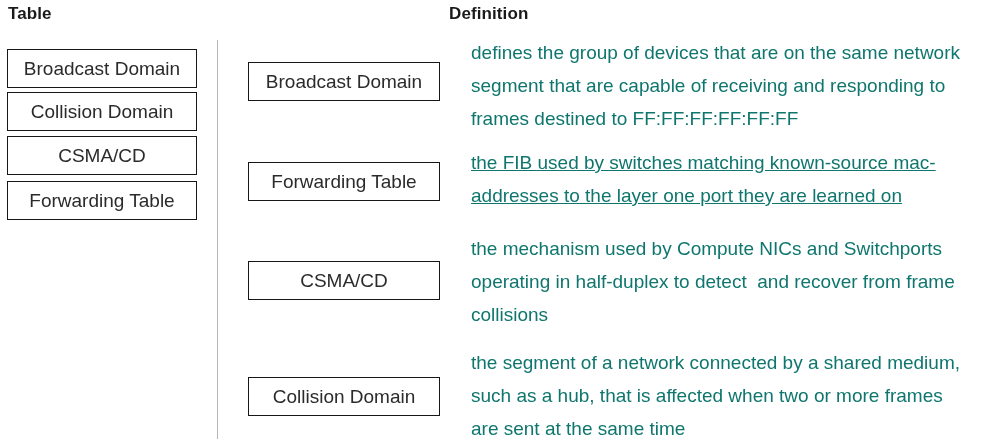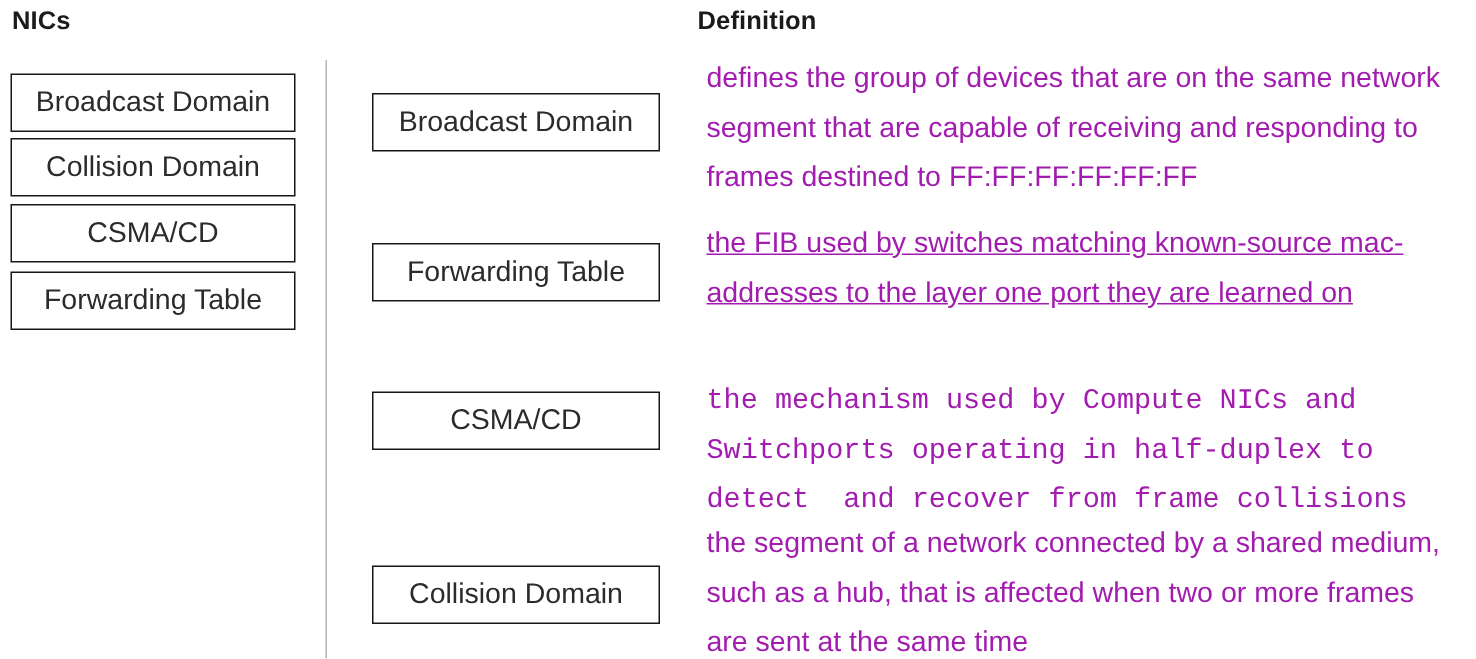--- a/index.html
+++ b/index.html
@@ -20,21 +20,21 @@
   
   .col-header {
     position: absolute;
     font-size: 17px;
     font-weight: bold;
     color: #1a1a1a;
     letter-spacing: 0.1px;
     white-space: nowrap;
   }
   #term-header      { left: 8px;   top: 4px; }
-  #definition-header{ left: 465px; top: 4px; }
+  #definition-header{ left: 449px; top: 4px; }
 
   
   #column-divider {
     position: absolute;
     left: 217px;
     top: 40px;
     width: 1px;
     height: 399px;
     background: #b5b5bb;
   }
@@ -76,32 +76,32 @@
   #match-item-2 { top: 261px; }
   #match-item-3 { top: 377px; }
 
   
   .definition {
     position: absolute;
     left: 471px;
     width: 500px;
     font-size: 19px;
     line-height: 33px;
-    color: #a21caf;
+    color: #0f766e;
     white-space: pre-wrap;
   }
   #definition-0 { top: 36px;  }
   #definition-1 { top: 146px; text-decoration: underline; }
-  #definition-2 { top: 251px; font-family: Liberation Mono, monospace; }
+  #definition-2 { top: 232px; }
   #definition-3 { top: 346px; }
 </style>
 </head>
 <body>
 
-<div class="col-header" id="term-header">NICs</div>
+<div class="col-header" id="term-header">Table</div>
 
 <div class="col-header" id="definition-header">Definition</div>
 
 <div id="column-divider"></div>
 
 <div id="bank-list">
   <div class="term-box" id="bank-item-0">Broadcast Domain</div>
   <div class="term-box" id="bank-item-1">Collision Domain</div>
   <div class="term-box" id="bank-item-2">CSMA/CD</div>
   <div class="term-box" id="bank-item-3">Forwarding Table</div>

